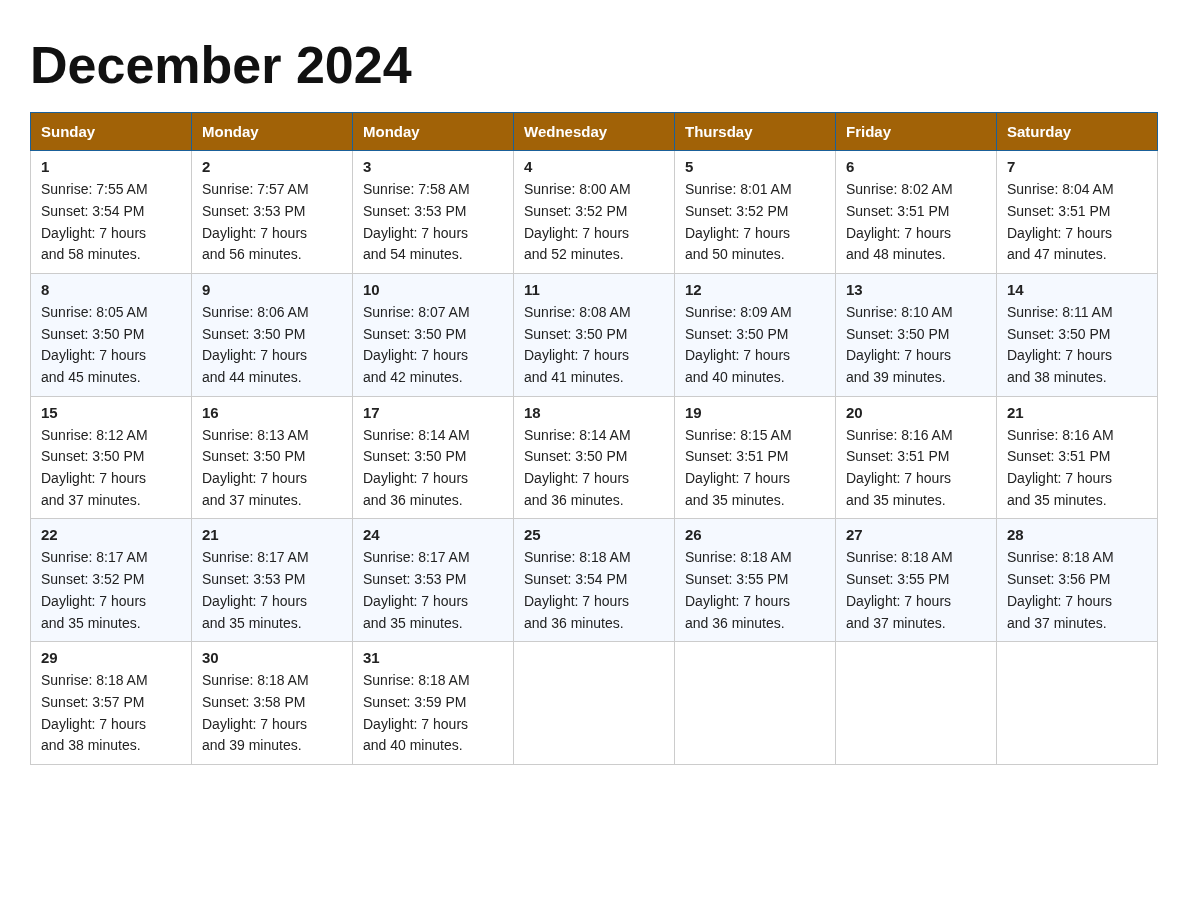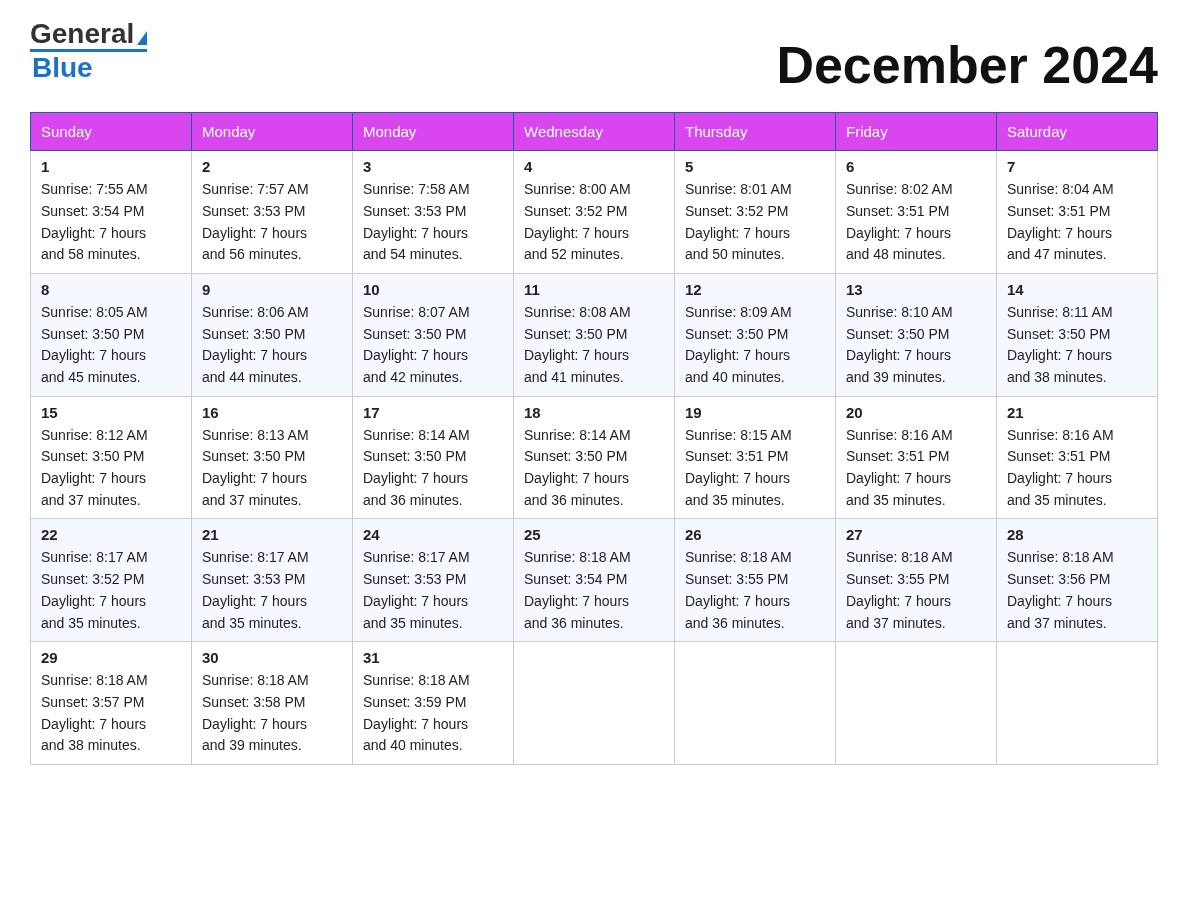--- a/index.html
+++ b/index.html
@@ -47,24 +47,24 @@
       font-weight: 400;
       color: #333;
       margin-top: 4px;
     }
     table {
       width: 100%;
       border-collapse: collapse;
       table-layout: fixed;
     }
     thead tr th {
-      background: #d946ef;
+      background: #a16207;
       color: #fff;
       font-size: 15px;
-      font-weight: normal;
+      font-weight: bold;
       padding: 10px 10px;
       text-align: left;
       border: 1px solid #1a6099;
     }
     tbody tr td {
       border: 1px solid #ccc;
       vertical-align: top;
       padding: 7px 10px;
       font-size: 13px;
       color: #222;
@@ -89,29 +89,20 @@
       color: #222;
     }
     tbody tr td.empty {
       background: #fff;
     }
   </style>
 </head>
 <body>
 
 <div class="header">
-  <div class="logo">
-    <div class="logo-row">
-      <span class="logo-text">
-        <span class="general">General</span><span style="display:inline-block;width:0;height:0;border-left:10px solid transparent;border-bottom:14px solid #1a73c7;margin-left:3px;margin-bottom:-2px;"></span>
-      </span>
-    </div>
-    <div style="height:3px;background:#1a73c7;width:100%;margin-top:1px;margin-bottom:2px;"></div>
-    <div style="font-size:28px;font-weight:bold;color:#1a73c7;margin-left:2px;line-height:1;">Blue</div>
-  </div>
   <div class="title-area">
     <h1>December 2024</h1>
   </div>
 </div>
 
 <table>
   <thead>
     <tr>
     <th>Sunday</th>
         <th>Monday</th>

